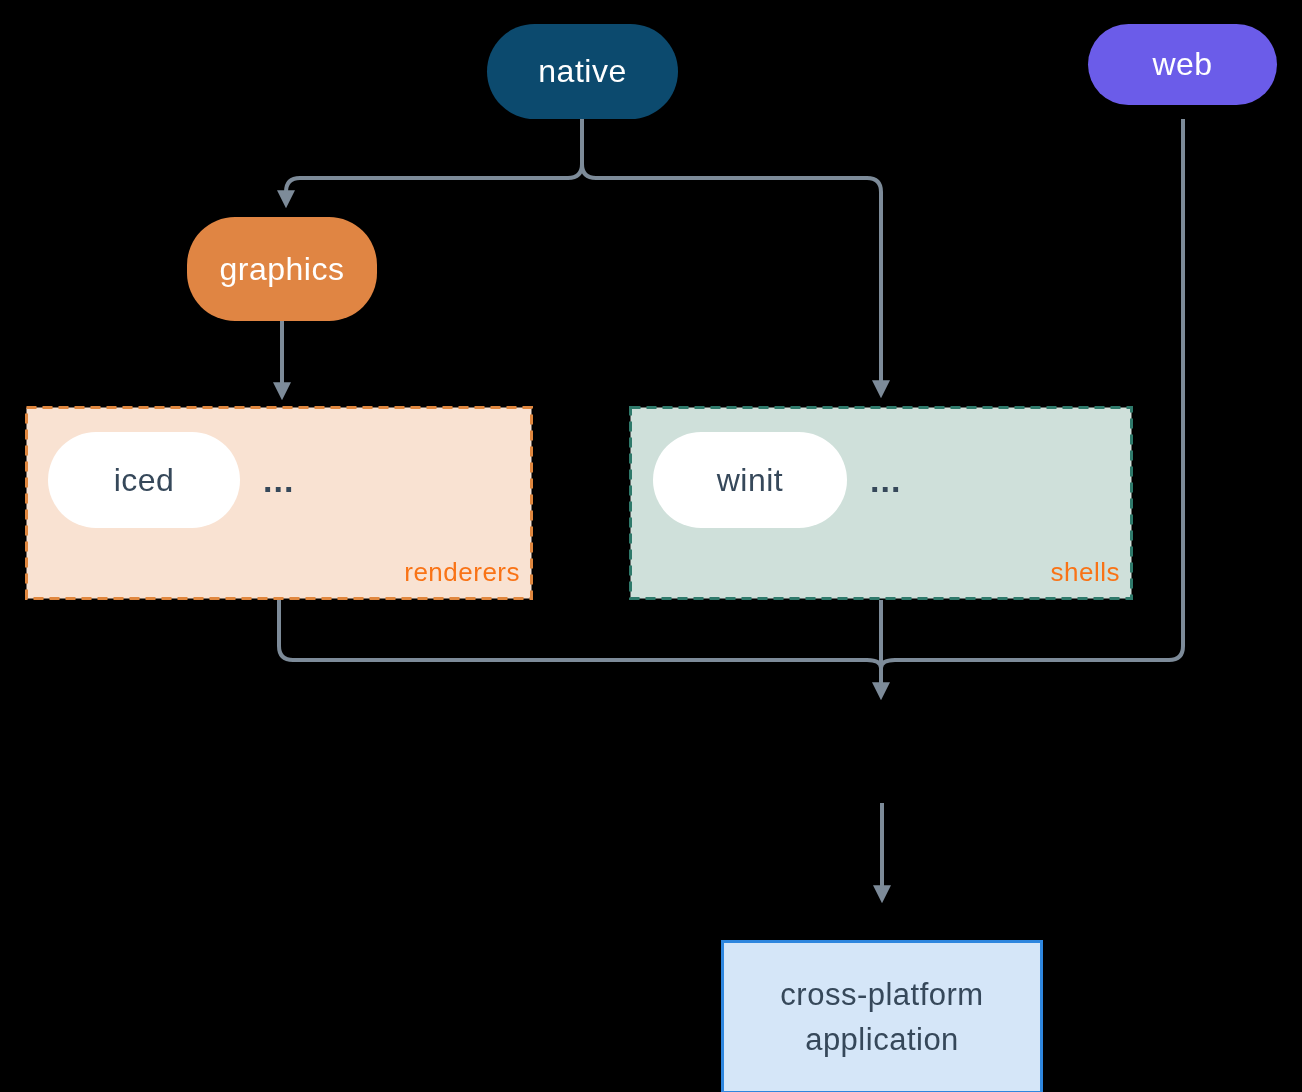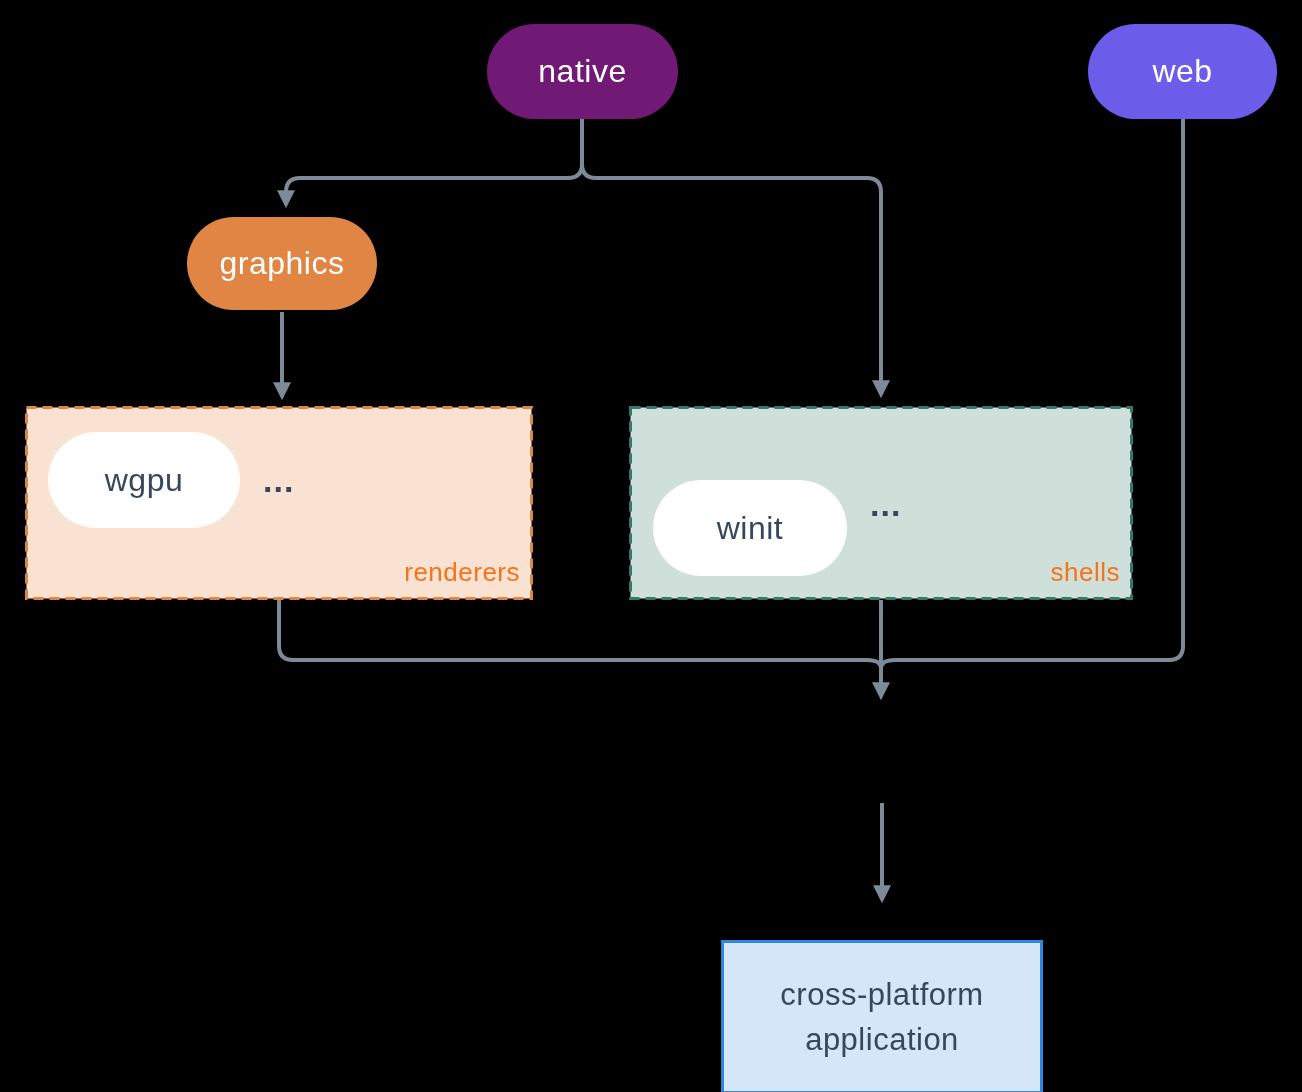--- a/index.html
+++ b/index.html
@@ -25,23 +25,23 @@
     position: absolute;
     z-index: 2;
     border-radius: 48px;
     display: flex;
     align-items: center;
     justify-content: center;
     font-size: 32px;
     letter-spacing: 0.5px;
     color: #ffffff;
   }
-  .pill-native  { left: 487px;  top: 24px;  width: 191px; height: 95px; background: #701a75; }
-  .pill-web     { left: 1088px; top: 24px;  width: 189px; height: 95px; background: #6B5CE9; }
-  .pill-graphics{ left: 187px;  top: 217px; width: 190px; height: 93px; background: #E08543; }
+  .pill-native  { left: 487px;  top: 24px;  width: 191px; height: 95px; background: #0c4a6e; }
+  .pill-web     { left: 1088px; top: 24px;  width: 189px; height: 81px; background: #6B5CE9; }
+  .pill-graphics{ left: 187px;  top: 217px; width: 190px; height: 104px; background: #E08543; }
   .pill-iced    { left: 786px;  top: 708px; width: 193px; height: 95px; background: #2B8BE2; }
 
   .group {
     position: absolute;
     z-index: 2;
   }
   .group-renderers { left: 25px;  top: 406px; width: 508px; height: 194px; }
   .group-shells    { left: 629px; top: 406px; width: 504px; height: 194px; }
   .group-bg {
     position: absolute;
@@ -63,21 +63,21 @@
     border-radius: 48px;
     background: #ffffff;
     color: #36485A;
     display: flex;
     align-items: center;
     justify-content: center;
     font-size: 32px;
     letter-spacing: 0.5px;
   }
   .group-renderers .chip { width: 192px; }
-  .group-shells    .chip { width: 194px; margin-top: 48px; }
+  .group-shells    .chip { width: 194px; }
   .ellipsis {
     color: #36485A;
     font-size: 34px;
     font-weight: bold;
     letter-spacing: 1px;
     line-height: 96px;
   }
   .group-label {
     position: absolute;
     right: 13px;
@@ -132,21 +132,21 @@
 
   <div class="pill pill-web">web</div>
 
   <div class="pill pill-graphics">graphics</div>
 
   <div class="group group-renderers">
     <svg class="group-bg" viewBox="0 0 508 194" preserveAspectRatio="none">
       <rect x="1.5" y="1.5" width="505" height="191" fill="#F9E2D2" stroke="#E0873F" stroke-width="3" stroke-dasharray="10 6"></rect>
     </svg>
     <div class="group-row">
-      <div class="chip">wgpu</div>
+      <div class="chip">iced</div>
       <div class="ellipsis">...</div>
     </div>
     <div class="group-label">renderers</div>
   </div>
 
   <div class="group group-shells">
     <svg class="group-bg" viewBox="0 0 504 194" preserveAspectRatio="none">
       <rect x="1.5" y="1.5" width="501" height="191" fill="#CFE0DA" stroke="#2F7A6B" stroke-width="3" stroke-dasharray="10 6"></rect>
     </svg>
     <div class="group-row">

